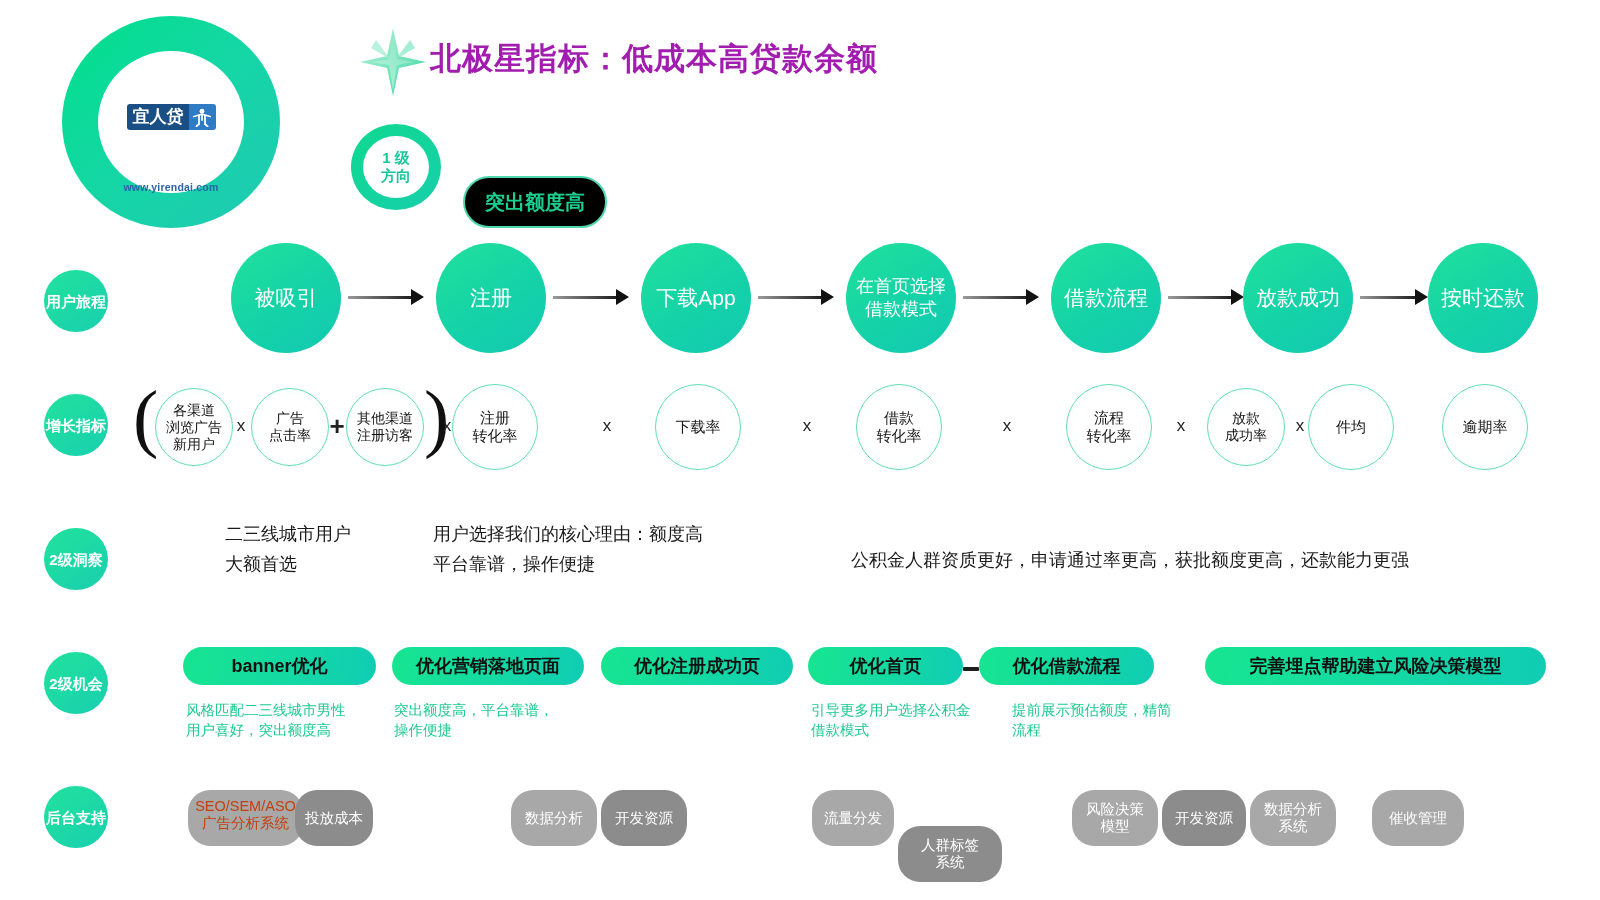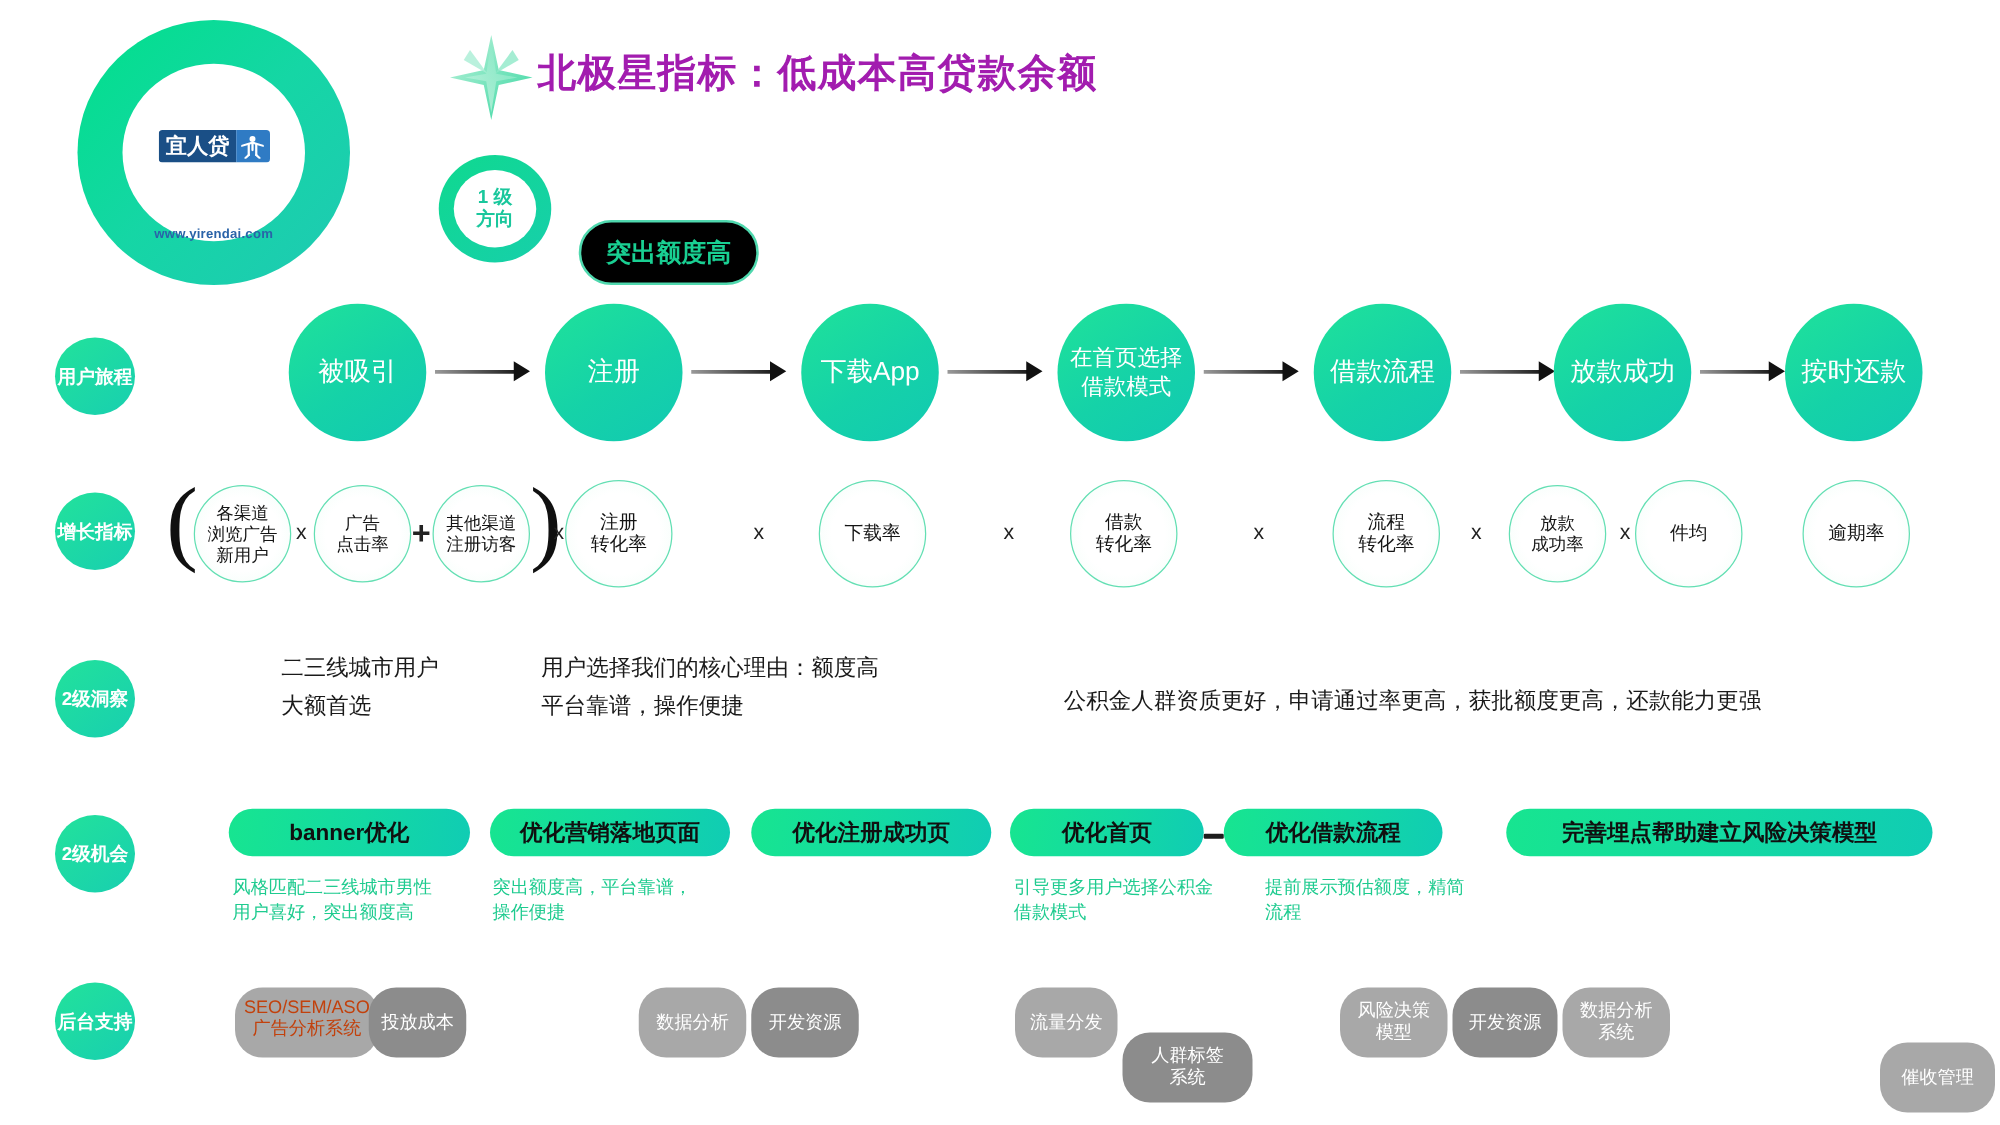--- a/index.html
+++ b/index.html
@@ -327,15 +327,15 @@
   <div class="abs sup-pill light" style="left:812px;top:790px;width:82px;">流量分发</div>
   <div class="abs sup-pill dark" style="left:898px;top:826px;width:104px;white-space:pre-line;">人群标签
 系统</div>
 
   <div class="abs sup-pill light" style="left:1072px;top:790px;width:86px;white-space:pre-line;">风险决策
 模型</div>
   <div class="abs sup-pill dark" style="left:1162px;top:790px;width:84px;">开发资源</div>
   <div class="abs sup-pill light" style="left:1250px;top:790px;width:86px;white-space:pre-line;">数据分析
 系统</div>
 
-  <div class="abs sup-pill light" style="left:1504px;top:790px;width:92px;margin-top:44px;">催收管理</div>
+  <div class="abs sup-pill light" style="left:1372px;top:790px;width:92px;">催收管理</div>
 
 </div>
 
 </body></html>

